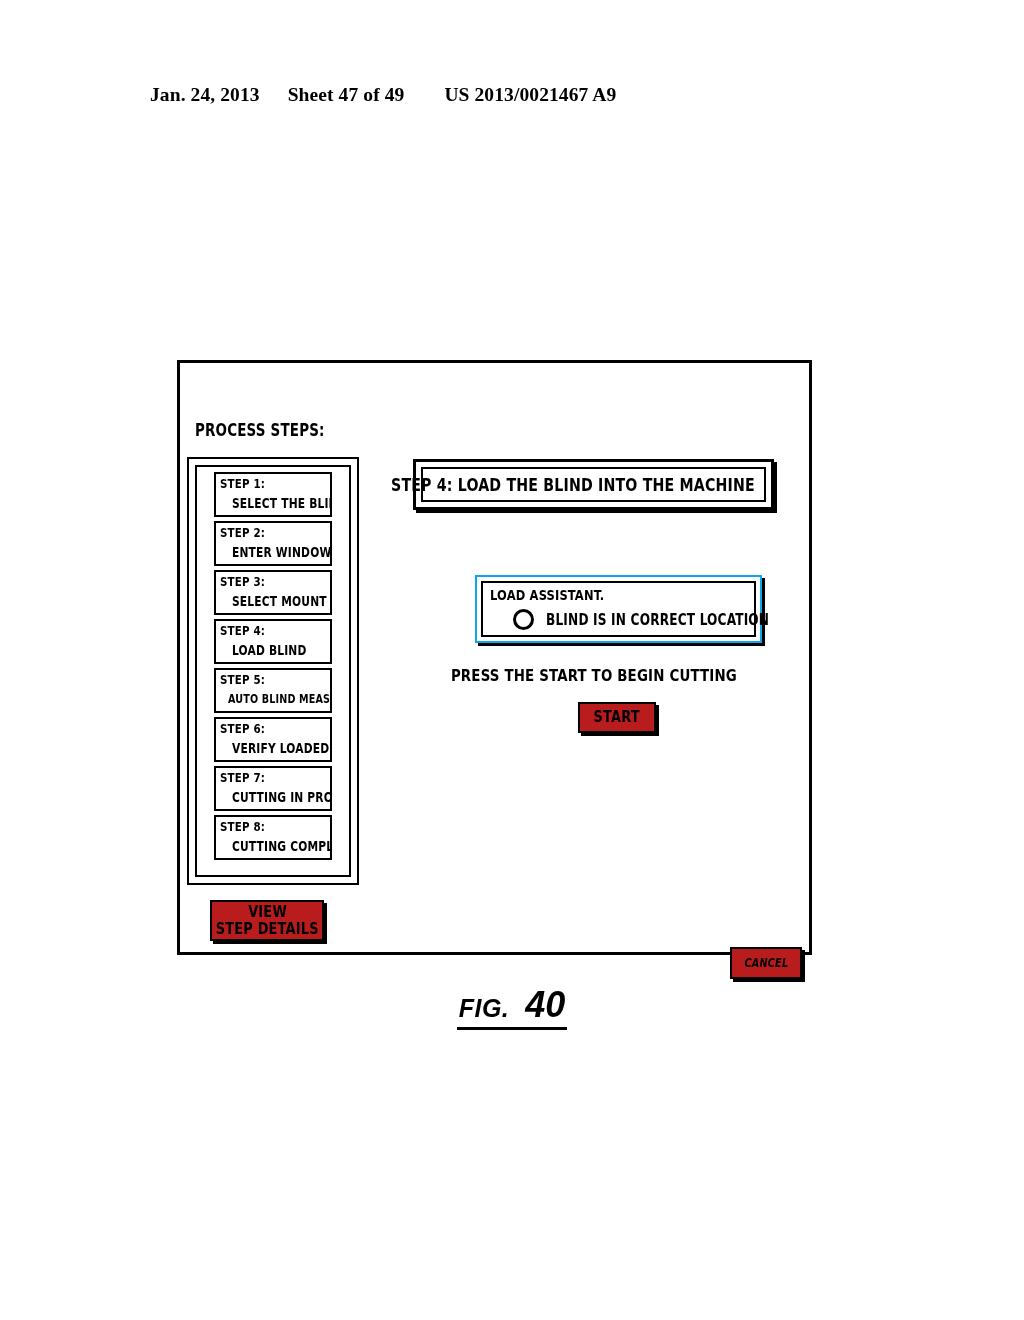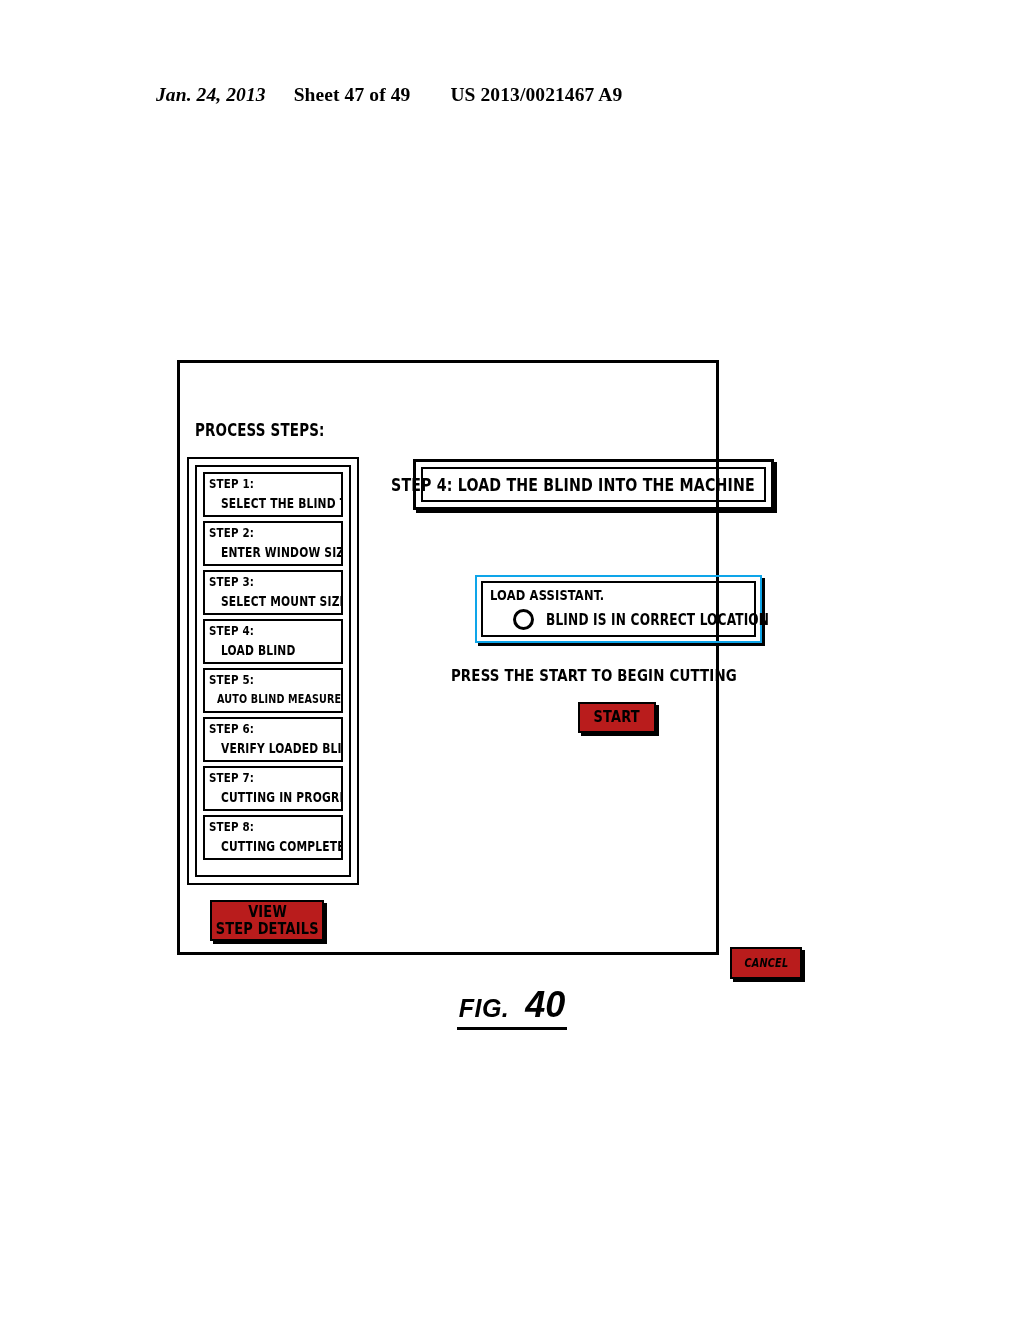--- a/index.html
+++ b/index.html
@@ -25,30 +25,30 @@
     height: 28px;
     font-family: "Liberation Serif", serif;
     font-weight: bold;
     font-size: 19.5px;
     letter-spacing: 0.1px;
     white-space: nowrap;
     display: flex;
     align-items: baseline;
   }
   .pub-header .h-title { }
-  .pub-header .h-date  { margin-left: 28px; font-style: italic; }
+  .pub-header .h-date  { margin-left: 22px; }
   .pub-header .h-sheet { margin-left: 28px; }
   .pub-header .h-num   { margin-left: 40px; }
 
   
   .screen {
     position: absolute;
     left: 177px;
     top: 360px;
-    width: 542px;
+    width: 635px;
     height: 595px;
     border: 3px solid #000;
     box-sizing: border-box;
     background: #ffffff;
   }
 
   
   .cond {
     font-family: "Liberation Sans Narrow", "DejaVu Sans Condensed", "Liberation Sans", sans-serif;
     font-weight: bold;
@@ -78,21 +78,21 @@
     box-sizing: border-box;
   }
   .steps-inner {
     position: absolute;
     left: 6px;
     top: 6px;
     right: 6px;
     bottom: 6px;
     border: 2px solid #000;
     box-sizing: border-box;
-    padding: 5px 6px;
+    padding: 5px 17px;
   }
   .step-item {
     position: relative;
     height: 45px;
     border: 2px solid #000;
     box-sizing: border-box;
     margin-bottom: 4px;
     background: #fff;
     overflow: hidden;
   }

